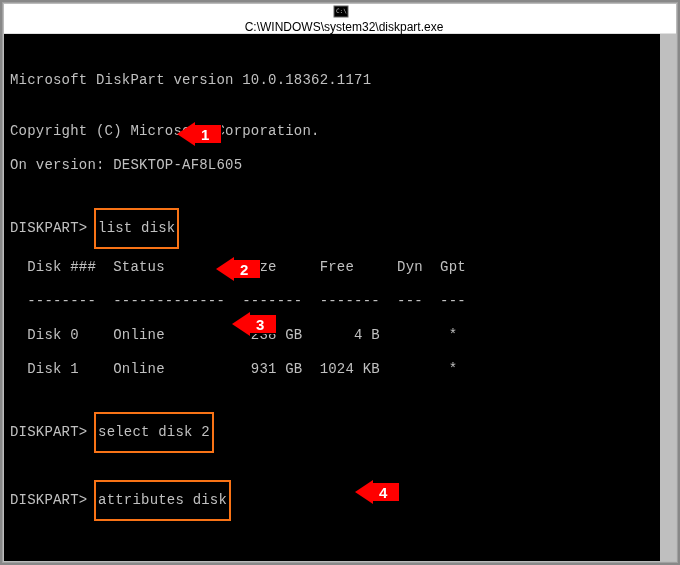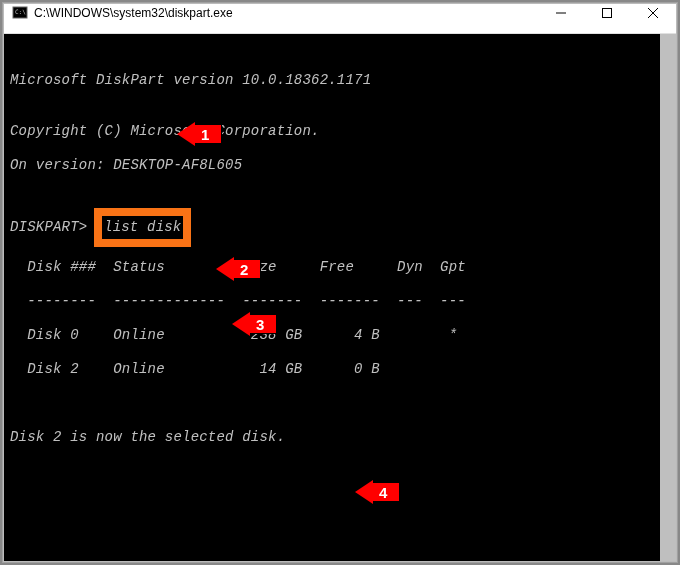--- a/index.html
+++ b/index.html
@@ -31,20 +31,21 @@
     height: 30px;
     background: #fff;
     border-bottom: 1px solid #e0e0e0;
     display: flex;
     align-items: center;
     padding: 0 0 12px 8px;
     font-family: "Segoe UI", Arial, sans-serif;
     font-size: 12px;
     color: #000;
     user-select: none;
+    flex-direction: column;
   }
   .title-icon {
     width: 16px; height: 16px;
     margin-right: 6px;
     display: inline-flex;
     align-items: center;
     justify-content: center;
   }
   .title-text { flex: 0 0 auto; }
   .title-spacer { flex: 1; }
@@ -62,25 +63,25 @@
     font-size: 14px;
     line-height: 17px;
     padding: 4px 6px 4px 6px;
     white-space: pre;
     overflow: hidden;
     position: relative;
     font-family: "SimSun","NSimSun","Consolas","Courier New",monospace;
     letter-spacing: 0.2px;
     border-right: 16px solid #bfbfbf; 
   }
-  .line { display: block; height: 17px; font-style: italic; }
+  .line { display: block; height: 17px; }
   .blank { height: 17px; }
   .hl {
-    border: 8px solid #f97316;
-    padding: 4px 2px;
+    border: 2px solid #f97316;
+    padding: 11px 2px;
     margin-left: -2px;
     display: inline-block;
     line-height: 15px;
   }
   
   .callout {
     position: absolute;
     height: 24px;
     display: flex;
     align-items: center;
@@ -149,25 +150,26 @@
 <span class="line">Microsoft DiskPart version 10.0.18362.1171</span>
 <span class="blank"></span>
 <span class="line">Copyright (C) Microsoft Corporation.</span>
 <span class="line">On version: DESKTOP-AF8L605</span>
 <span class="blank"></span>
 <span class="line"><span>DISKPART&gt;</span> <span class="hl">list disk</span></span>
 <span class="blank"></span>
 <span class="line">  Disk ###  Status         Size     Free     Dyn  Gpt</span>
 <span class="line">  --------  -------------  -------  -------  ---  ---</span>
 <span class="line">  Disk 0    Online          238 GB      4 B        *</span>
-<span class="line">  Disk 2    Online           14 GB      0 B</span>
+<span class="line">  Disk 1    Online          931 GB  1024 KB        *</span>
+<span class="blank"></span>
+<span class="line"><span>DISKPART&gt;</span> <span class="hl">select disk 2</span></span>
 <span class="blank"></span>
 <span class="blank"></span>
-<span class="line">Disk 2 is now the selected disk.</span>
-<span class="blank"></span>
+<span class="line"><span>DISKPART&gt;</span> <span class="hl">attributes disk</span></span>
 
 
 
 
 
 
 
 <span class="blank"></span>
 
 <span class="blank"></span>

